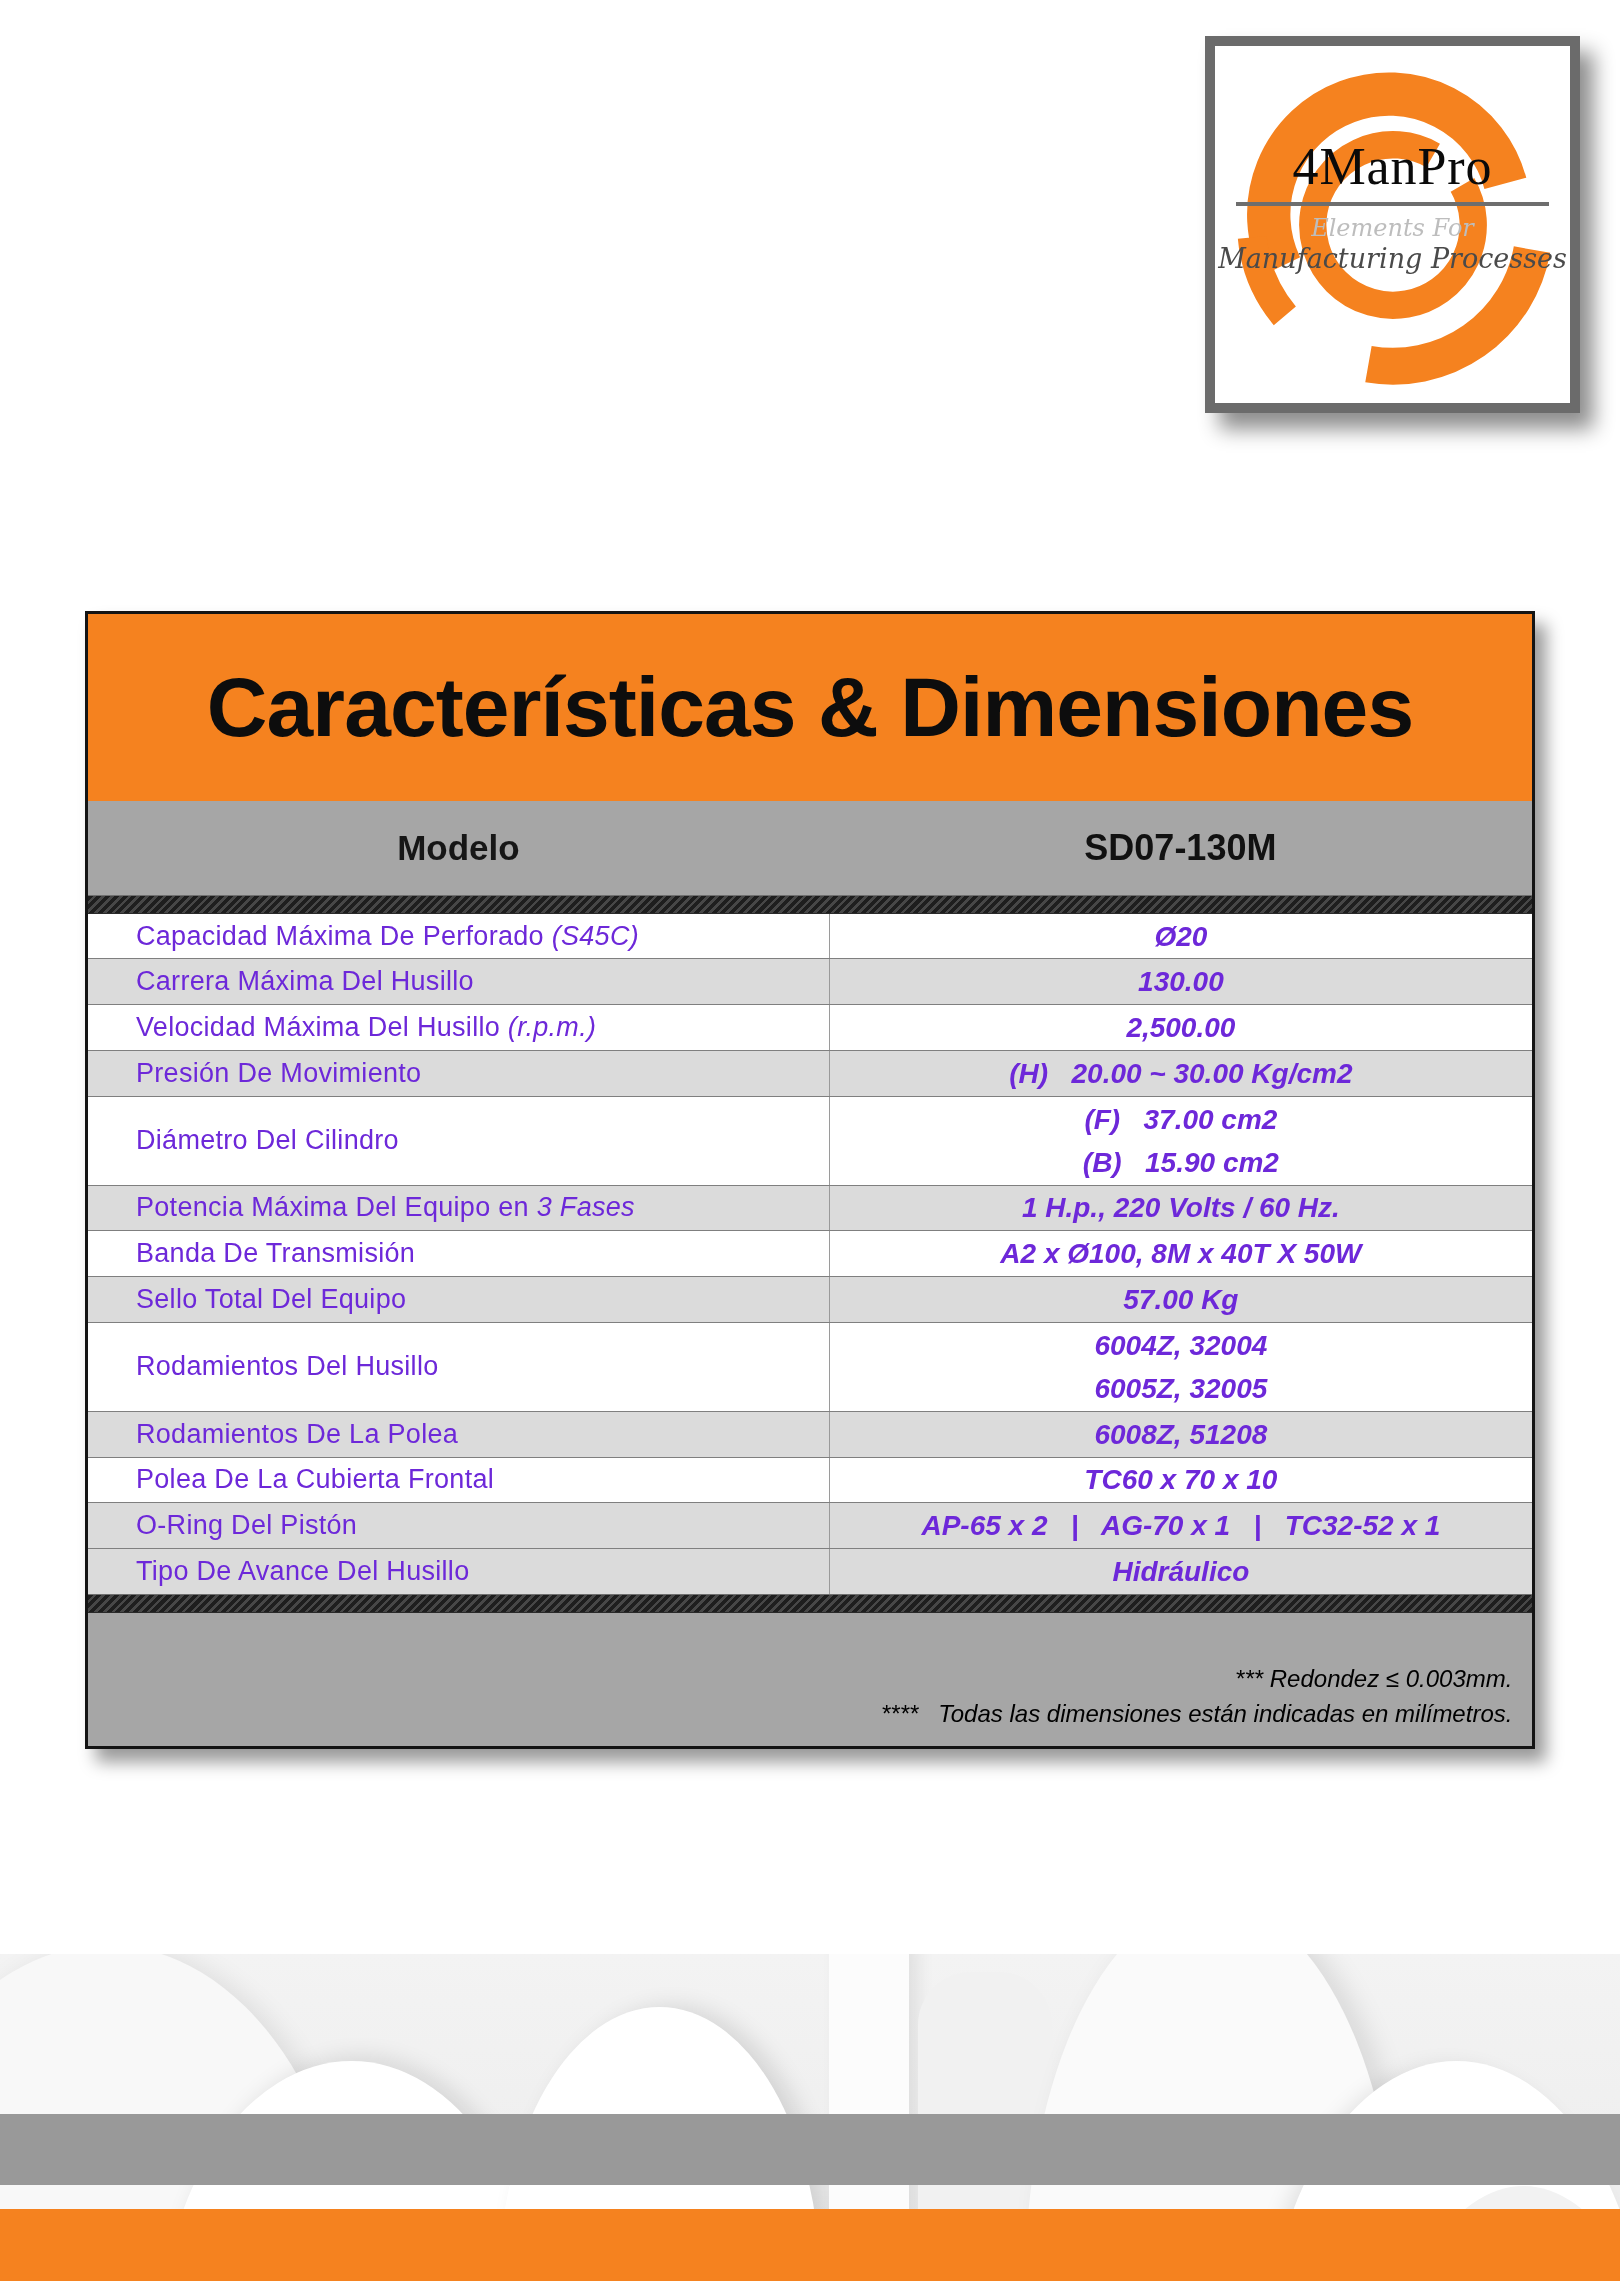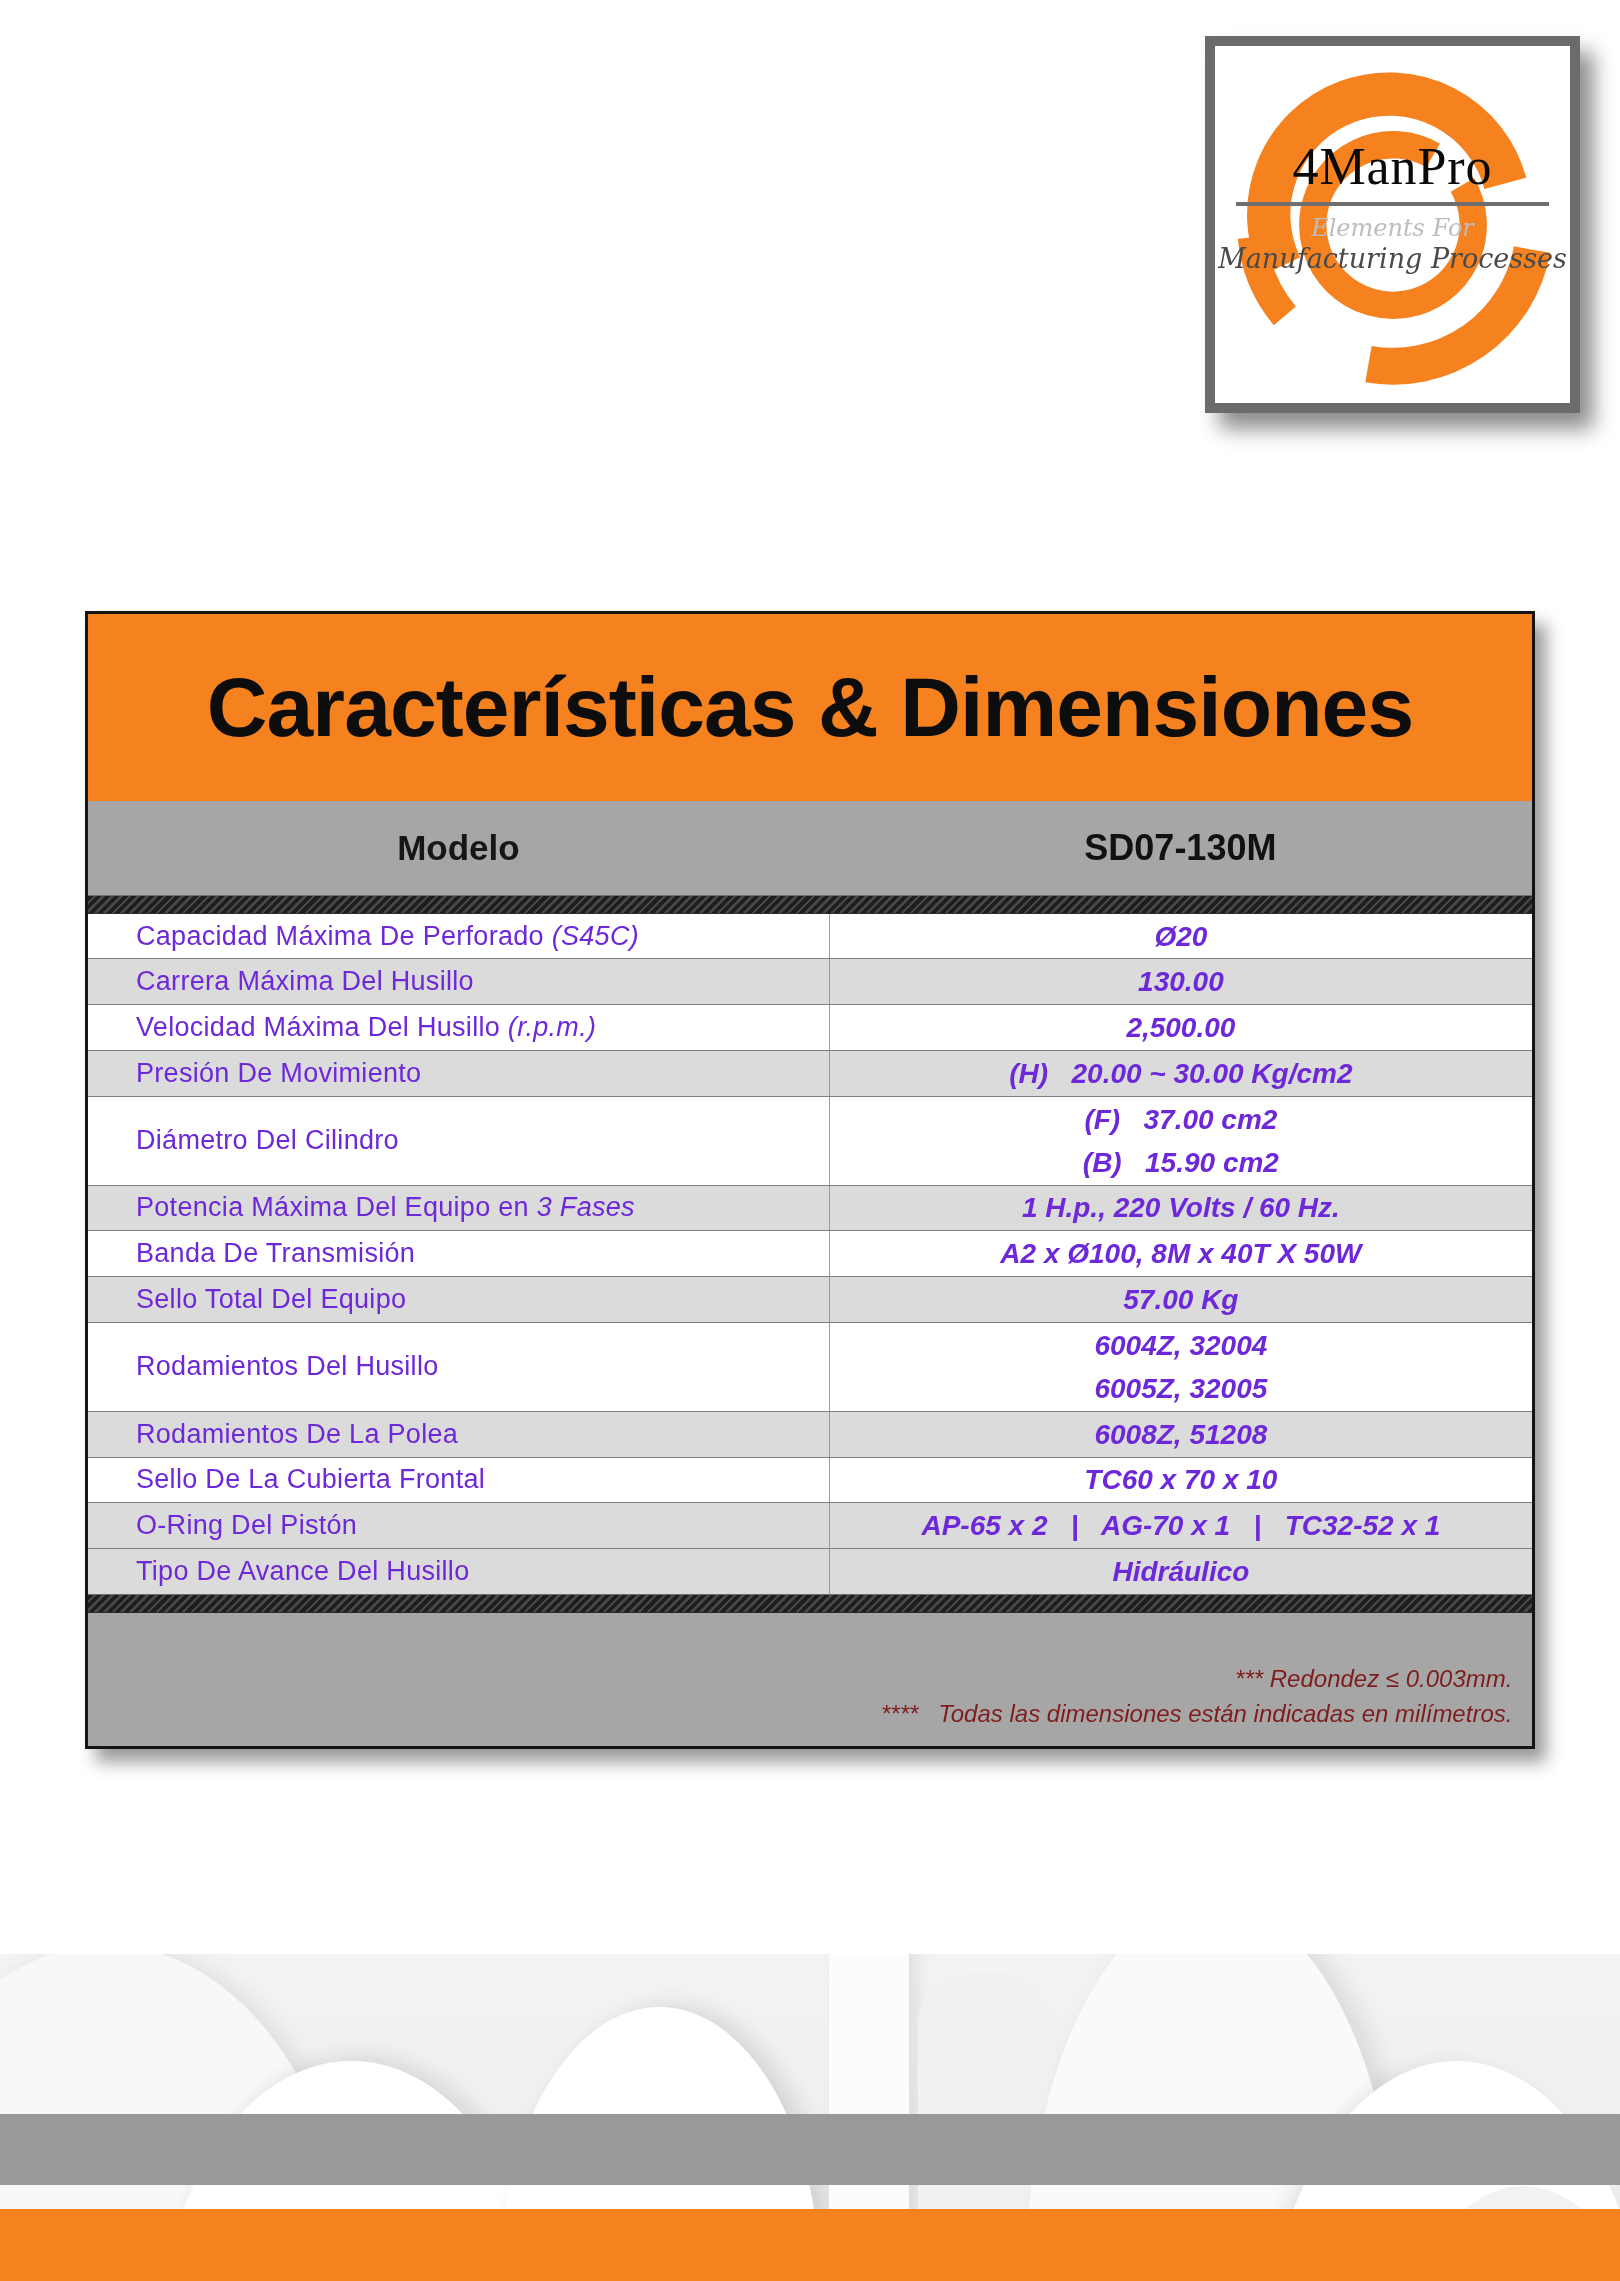--- a/index.html
+++ b/index.html
@@ -71,21 +71,21 @@
   .val-line {
     font-size:28px; font-weight:700; font-style:italic; color:#6d28d9;
     line-height:43px; white-space:pre; text-align:center;
   }
   .foot-band {
     height:133px; background:var(--hdrgray);
     display:flex; flex-direction:column; justify-content:flex-end; align-items:flex-end;
     padding:0 19.6px 14.3px 0;
   }
   .footnote {
-    font-size:24px; font-style:italic; color:#7f1d1d; line-height:1.45; white-space:pre;
+    font-size:24px; font-style:italic; color:#000000; line-height:1.45; white-space:pre;
     text-align:right;
   }
 
   
   .bottom-art {
     position:absolute; left:0; top:1954px; width:1621px; height:327px;
     background:linear-gradient(#f3f3f3,#ececec); overflow:hidden;
   }
   .art-shape { position:absolute; border-radius:50%; }
   .s1 { left:-143px; top:-9px; width:499px; height:731px; background:#f8f8f8; box-shadow:10.7px 0 25px rgba(0,0,0,0.08); }
@@ -230,21 +230,21 @@
       <span class="lbl-main">Rodamientos De La Polea</span>
             <span class="lbl-italic"></span>
     </div>
     <div class="cell-value val">
             <div class="val-line">6008Z, 51208</div>
           </div>
   </div>
 
   <div class="row">
     <div class="cell-label">
-      <span class="lbl-main">Sello De La Cubierta Frontal</span>
+      <span class="lbl-main">Polea De La Cubierta Frontal</span>
             <span class="lbl-italic"></span>
     </div>
     <div class="cell-value val">
             <div class="val-line">TC60 x 70 x 10</div>
           </div>
   </div>
 
   <div class="row shaded">
     <div class="cell-label">
       <span class="lbl-main">O-Ring Del Pistón</span>

